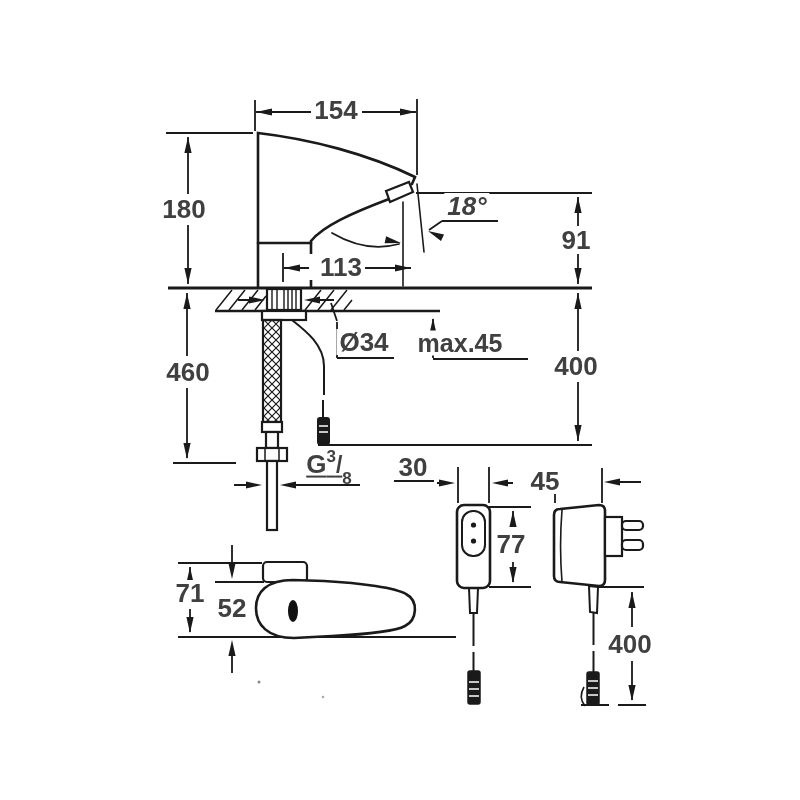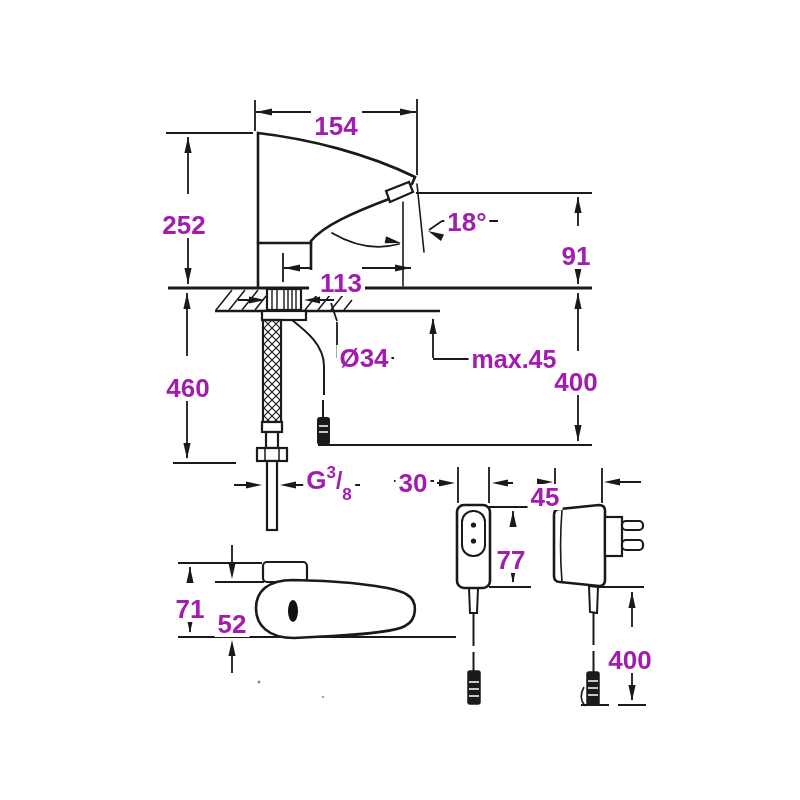--- a/index.html
+++ b/index.html
@@ -1,22 +1,22 @@
 <!DOCTYPE html>
 <html><head>
 <meta charset="utf-8">
 <style>
   html,body{margin:0;padding:0;background:#fff;}
   #canvas{position:relative;width:800px;height:800px;background:#fff;overflow:hidden;
           font-family:"Liberation Sans", sans-serif;}
   #drawing-svg{position:absolute;left:0;top:0;}
   .dim-label{position:absolute;transform:translate(-50%,-50%);
     font-family:"Liberation Sans", sans-serif;font-weight:700;font-size:26px;
-    color:#a21caf;background:#fff;padding:0 3px;line-height:1;white-space:nowrap;
-    letter-spacing:0px;margin-top:16px;}
+    color:#404040;background:#fff;padding:0 3px;line-height:1;white-space:nowrap;
+    letter-spacing:0px;}
   .dim-label.small{font-size:25px;}
   .dim-label sup{font-size:17px;position:relative;top:-2px;}
   .dim-label sub{font-size:17px;position:relative;top:4px;}
   .dim-label .slash{font-size:23px;}
 </style>
 </head>
 <body>
 
 <div id="canvas">
 
@@ -153,29 +153,29 @@
         <polygon points="0,0 -16,-3.6 -16,3.6" transform="translate(190,567) rotate(270)"></polygon>
         <polygon points="0,0 -16,-3.6 -16,3.6" transform="translate(190,633) rotate(90)"></polygon>
         <polygon points="0,0 -16,-3.6 -16,3.6" transform="translate(232,579) rotate(90)"></polygon>
         <polygon points="0,0 -16,-3.6 -16,3.6" transform="translate(232,640) rotate(270)"></polygon>
         <polygon points="0,0 -16,-3.6 -16,3.6" transform="translate(632,592) rotate(270)"></polygon>
         <polygon points="0,0 -16,-3.6 -16,3.6" transform="translate(632,701) rotate(90)"></polygon>
       </g>
 </svg>
 
 <div class="dim-label" style="left:336px;top:110px;">154</div>
-<div class="dim-label" style="left:184px;top:209px;">252</div>
-<div class="dim-label" style="left:467px;top:206px;">18°</div>
+<div class="dim-label" style="left:184px;top:209px;">180</div>
+<div class="dim-label" style="left:467px;top:206px;font-style:italic;">18°</div>
 <div class="dim-label" style="left:576px;top:240px;">91</div>
 <div class="dim-label" style="left:337px;top:267px;padding-left:11px;">113</div>
 <div class="dim-label" style="left:364px;top:342px;">Ø34</div>
-<div class="dim-label small" style="left:514px;top:343px;">max.45</div>
+<div class="dim-label small" style="left:460px;top:343px;">max.45</div>
 <div class="dim-label" style="left:188px;top:372px;">460</div>
 <div class="dim-label" style="left:576px;top:366px;">400</div>
-<div class="dim-label" style="left:329px;top:466px;"><span>G</span><sup>3</sup><span class="slash">/</span><sub>8</sub></div>
+<div class="dim-label" style="left:329px;top:466px;text-decoration:underline;"><span>G</span><sup>3</sup><span class="slash">/</span><sub>8</sub></div>
 <div class="dim-label" style="left:413px;top:467px;">30</div>
 <div class="dim-label" style="left:545px;top:481px;">45</div>
 <div class="dim-label" style="left:511px;top:544px;">77</div>
 <div class="dim-label" style="left:190px;top:593px;">71</div>
 <div class="dim-label" style="left:232px;top:608px;">52</div>
 <div class="dim-label" style="left:630px;top:644px;">400</div>
 
 </div>
 
 </body></html>

